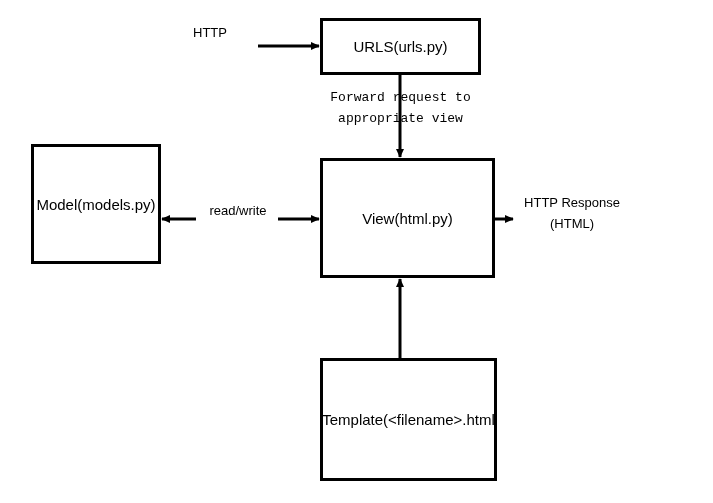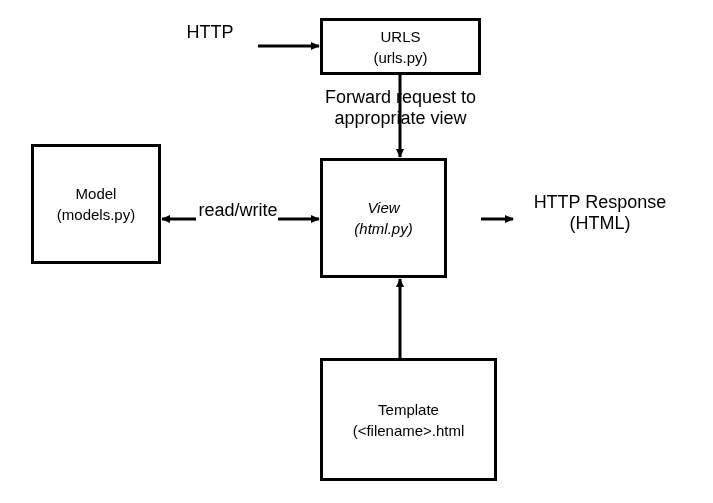--- a/index.html
+++ b/index.html
@@ -15,56 +15,56 @@
     font-family: "Liberation Sans", sans-serif;
     color: #000000;
     overflow: hidden;
   }
   .node {
     position: absolute;
     border: 3px solid #000000;
     background: #ffffff;
     box-sizing: border-box;
     display: flex;
-    flex-direction: column;
+    flex-direction: row;
     align-items: center;
     justify-content: center;
   }
   .node-line {
     font-size: 15px;
     line-height: 21px;
     white-space: nowrap;
     text-align: center;
   }
   .free-label {
     position: absolute;
-    font-size: 18px;
+    font-size: 13px;
     line-height: 21px;
     text-align: center;
     white-space: nowrap;
   }
   .edge-svg {
     position: absolute;
     left: 0;
     top: 0;
     width: 713px;
     height: 503px;
     pointer-events: none;
   }
   
   #node-urls     { left: 320px; top: 18px;  width: 161px; height: 57px; }
-  #node-view     { left: 320px; top: 158px; width: 127px; height: 120px; font-style: italic; }
+  #node-view     { left: 320px; top: 158px; width: 175px; height: 120px; }
   #node-model    { left: 31px;  top: 144px; width: 130px; height: 120px; }
   #node-template { left: 320px; top: 358px; width: 177px; height: 123px; }
 
   
   #label-http-request  { left: 160px; top: 22px;  width: 100px; }
-  #label-forward       { left: 313px; top: 87px;  width: 175px; }
+  #label-forward       { left: 313px; top: 87px;  width: 175px; font-family: Liberation Mono, monospace; }
   #label-readwrite     { left: 191px; top: 200px; width: 94px;  }
-  #label-http-response { left: 520px; top: 192px; width: 160px; }
+  #label-http-response { left: 492px; top: 192px; width: 160px; }
   .overflow-line { display: block; }
 </style>
 </head>
 <body>
 
 <div id="canvas">
 
   <svg class="edge-svg" viewBox="0 0 713 503">
     <defs>
       <marker id="arrowhead" markerWidth="9" markerHeight="9" refX="8.2" refY="4.5" orient="auto" markerUnits="userSpaceOnUse">

